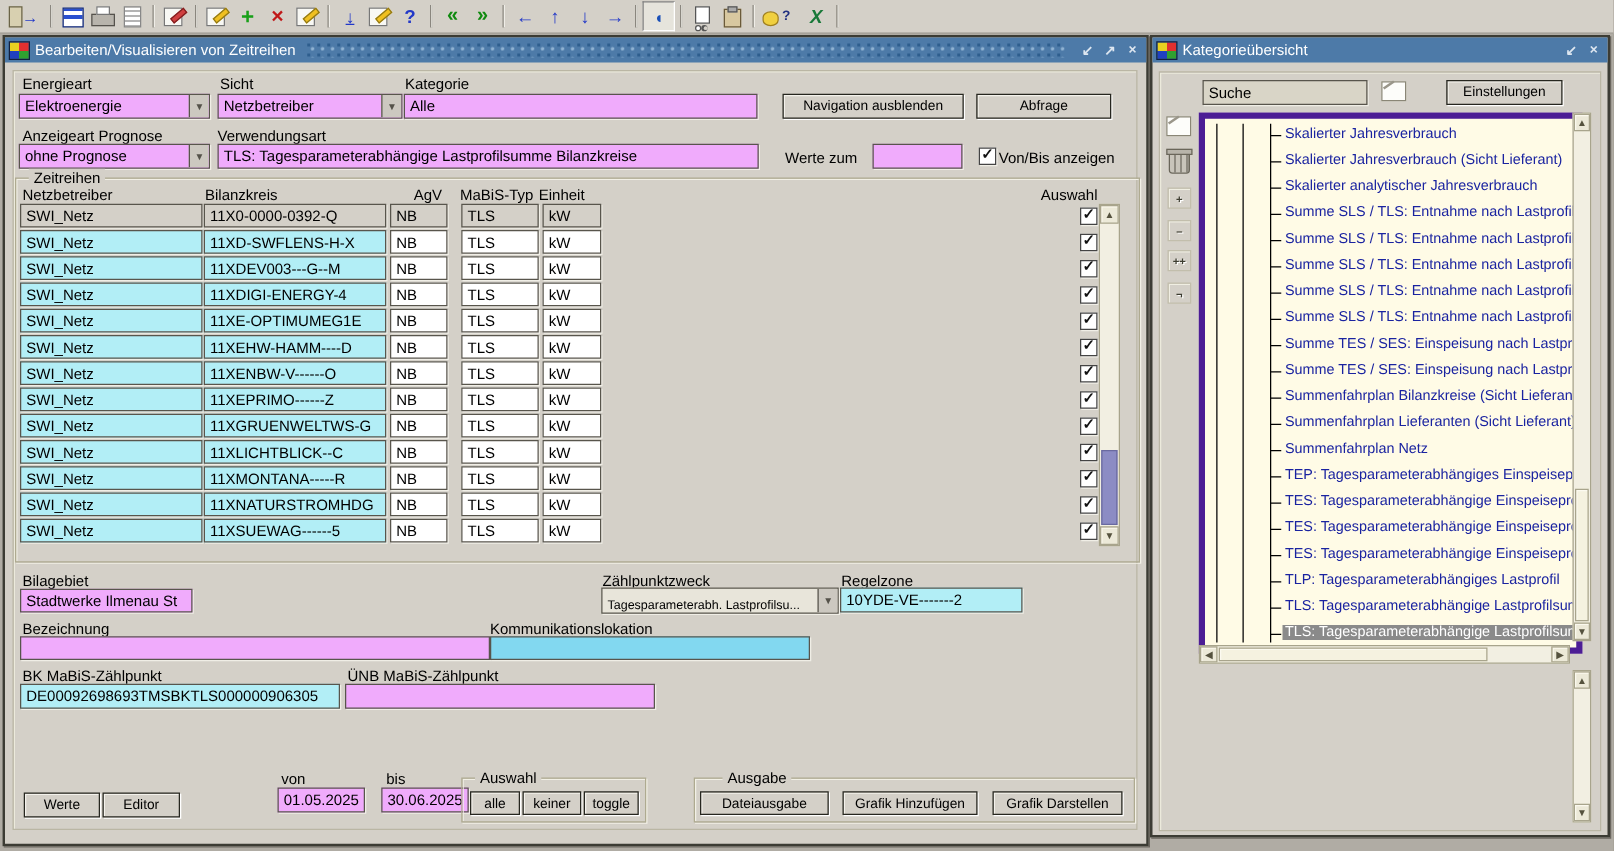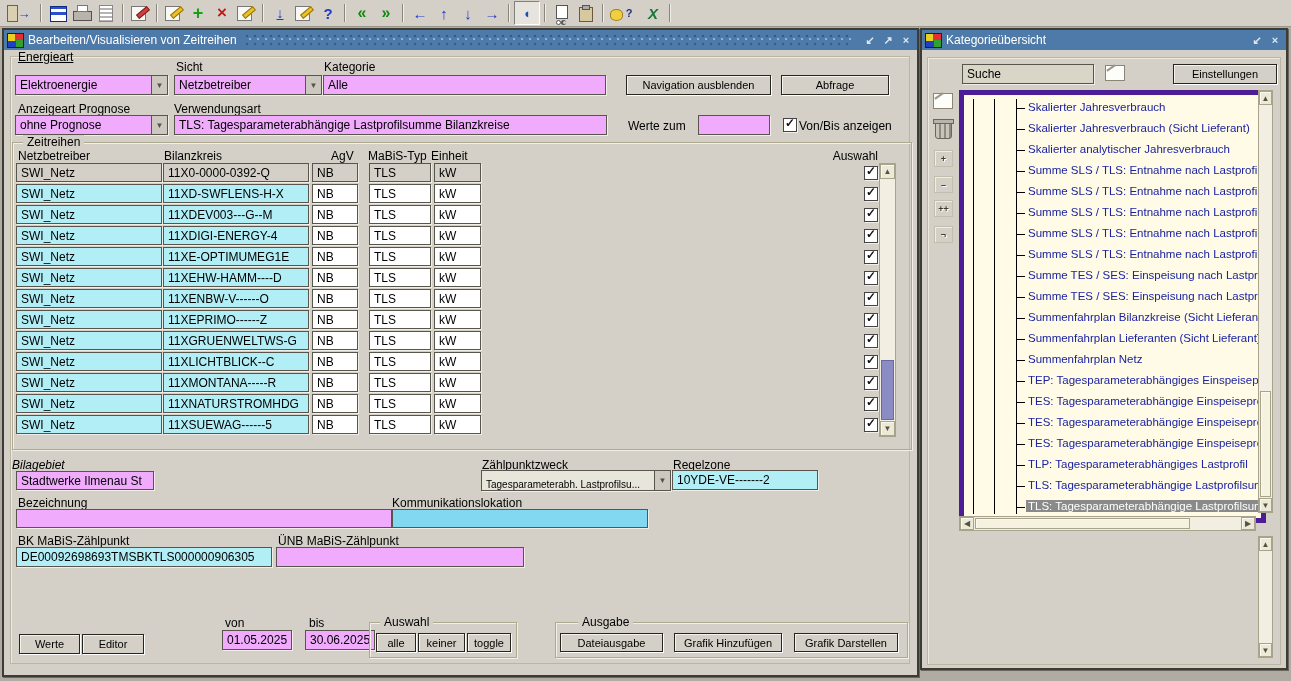--- a/index.html
+++ b/index.html
@@ -149,21 +149,21 @@
       <span class="app-ico"></span>
       <span class="title-text">Bearbeiten/Visualisieren von Zeitreihen</span>
       <span class="title-pattern"></span>
       <span class="tbar-btn">↙</span>
       <span class="tbar-btn">↗</span>
       <span class="tbar-btn">×</span>
     </div>
     <div class="client">
       <div class="oframe" style="left:6px;top:6px;width:898px;height:606px;"></div>
 
-      <span class="lbl" style="left:14px;top:0;text-decoration:underline;">Energieart</span>
+      <span class="lbl" style="left:14px;top:10px;">Energieart</span>
       <span class="lbl" style="left:172px;top:10px;">Sicht</span>
       <span class="lbl" style="left:320px;top:10px;">Kategorie</span>
       <div class="field dd" style="left:11px;top:25px;width:153px;height:20px;">
         <span>Elektroenergie</span>
       </div>
       <div class="field dd" style="left:170px;top:25px;width:148px;height:20px;">
         <span>Netzbetreiber</span>
       </div>
       <div class="field" style="left:319px;top:25px;width:283px;height:20px;">
         <span>Alle</span>
@@ -302,21 +302,21 @@
             <span class="cb on"></span>
           </div>
         </div>
 
       <div class="sb" style="left:875px;top:113px;width:17px;height:274px;">
         <div class="sb-btn" style="left:0;top:0;width:15px;height:15px;">▲</div>
         <div class="sb-btn" style="left:0;bottom:0;width:15px;height:15px;">▼</div>
         <div class="sb-thumb" style="left:1px;top:196px;width:13px;height:60px;"></div>
       </div>
 
-      <span class="lbl" style="left:8px;top:408px;font-style:italic;">Bilagebiet</span>
+      <span class="lbl" style="left:14px;top:408px;">Bilagebiet</span>
       <div class="field" style="left:12px;top:421px;width:138px;height:19px;">
         <span>Stadtwerke Ilmenau St</span>
       </div>
       <span class="lbl" style="left:478px;top:408px;">Zählpunktzweck</span>
       <div class="field dd smalltext" style="left:477px;top:420px;width:190px;height:21px;background:#e8e5da;">
         <span>Tagesparameterabh. Lastprofilsu...</span>
       </div>
       <span class="lbl" style="left:669px;top:408px;">Regelzone</span>
       <div class="field cyan" style="left:668px;top:420px;width:146px;height:20px;">
         <span>10YDE-VE-------2</span>
@@ -371,21 +371,21 @@
       <span class="tbar-btn">↙</span>
       <span class="tbar-btn">×</span>
     </div>
     <div class="client">
       <div class="oframe" style="left:5px;top:7px;width:352px;height:606px;"></div>
 
       <div class="field suche" style="left:40px;top:14px;width:132px;height:20px;">
         <span>Suche</span>
       </div>
       <span class="ri ri-new" style="left:181px;top:12px;width:22px;height:20px;background:transparent;"></span>
-      <div class="btn" style="left:251px;top:14px;width:104px;height:20px;">Einstellungen</div>
+      <div class="btn" style="left:235px;top:14px;width:93px;height:20px;">Einstellungen</div>
 
       <span class="ri ri-new" style="left:9px;top:40px;width:24px;height:20px;"></span>
       <span class="ri ri-trash" style="left:9px;top:66px;width:24px;height:24px;"></span>
       <span class="tree-tool" style="left:12px;top:100px;">+</span>
       <span class="tree-tool" style="left:12px;top:126px;">–</span>
       <span class="tree-tool" style="left:12px;top:150px;">++</span>
       <span class="tree-tool" style="left:12px;top:176px;">¬</span>
 
       <div class="tree-panel" id="tree-panel" style="left:37px;top:40px;width:297px;height:423px;">
         <div class="tree-vline" style="left:9px;height:415px;"></div>

